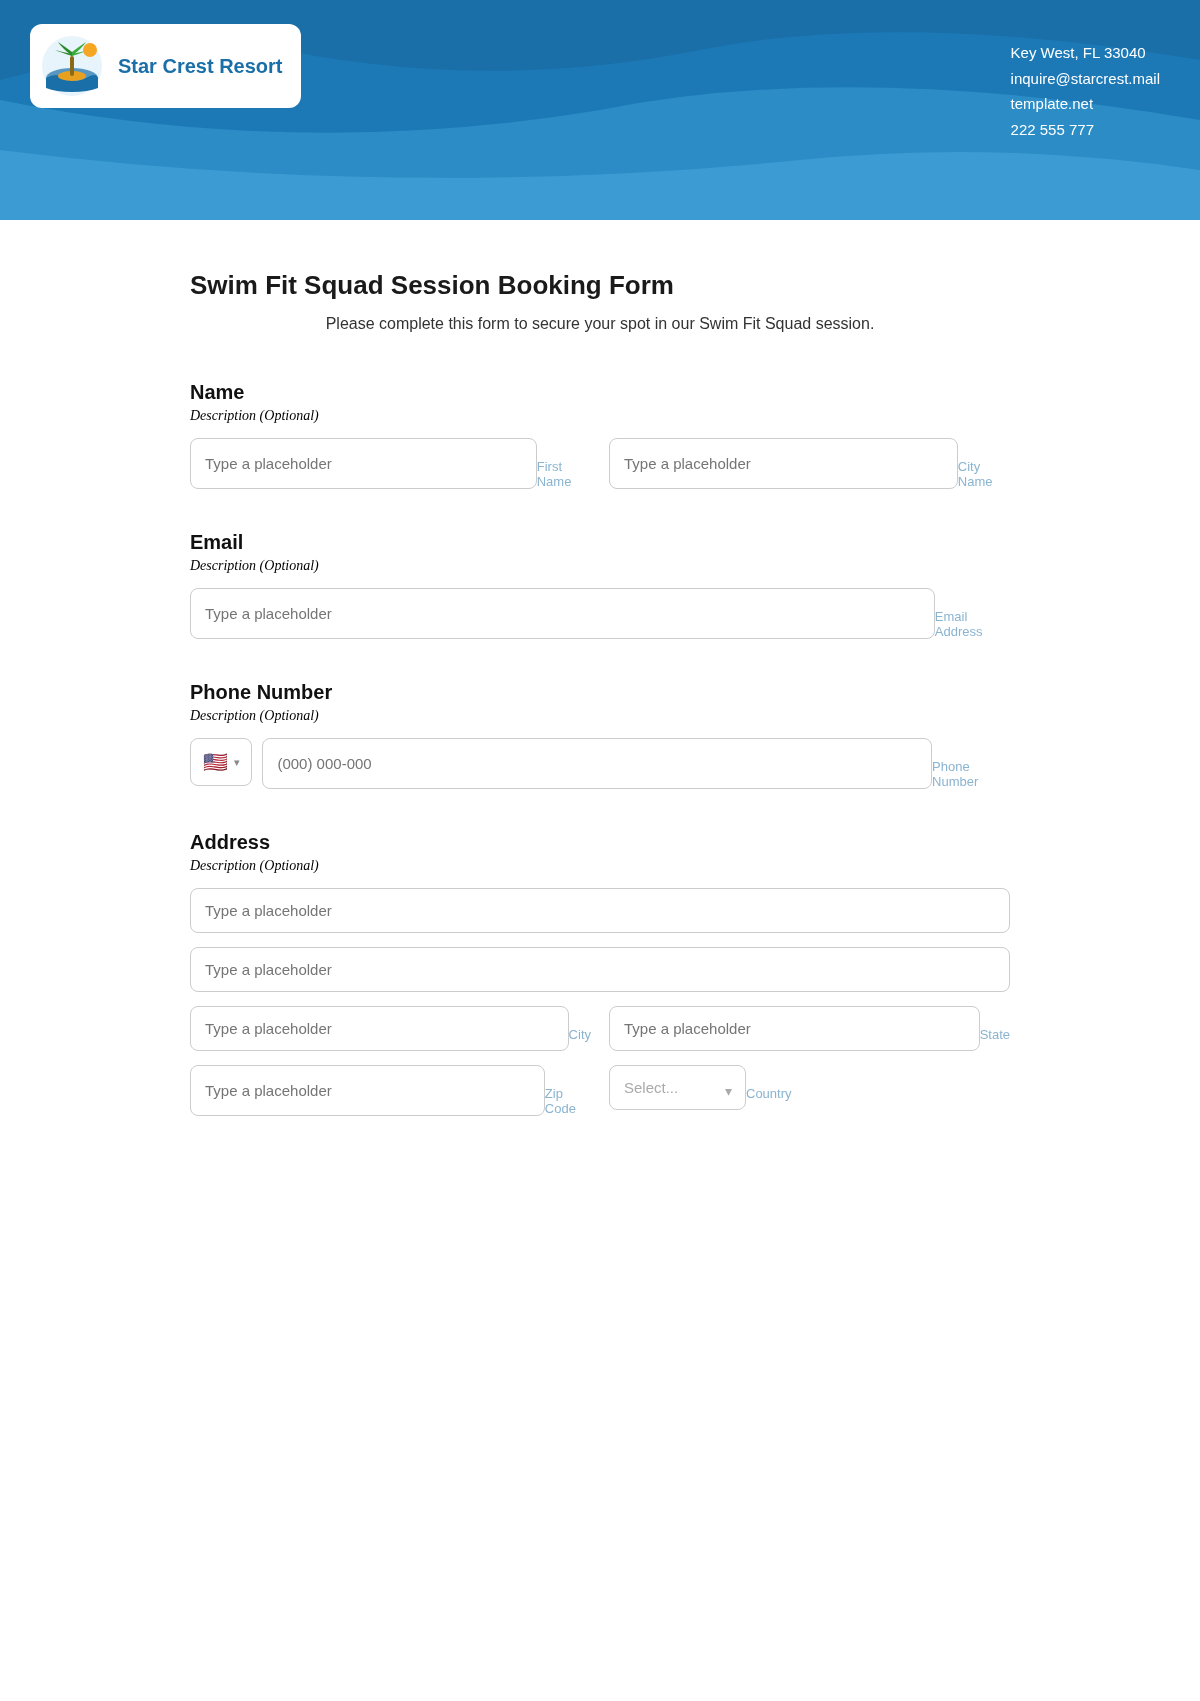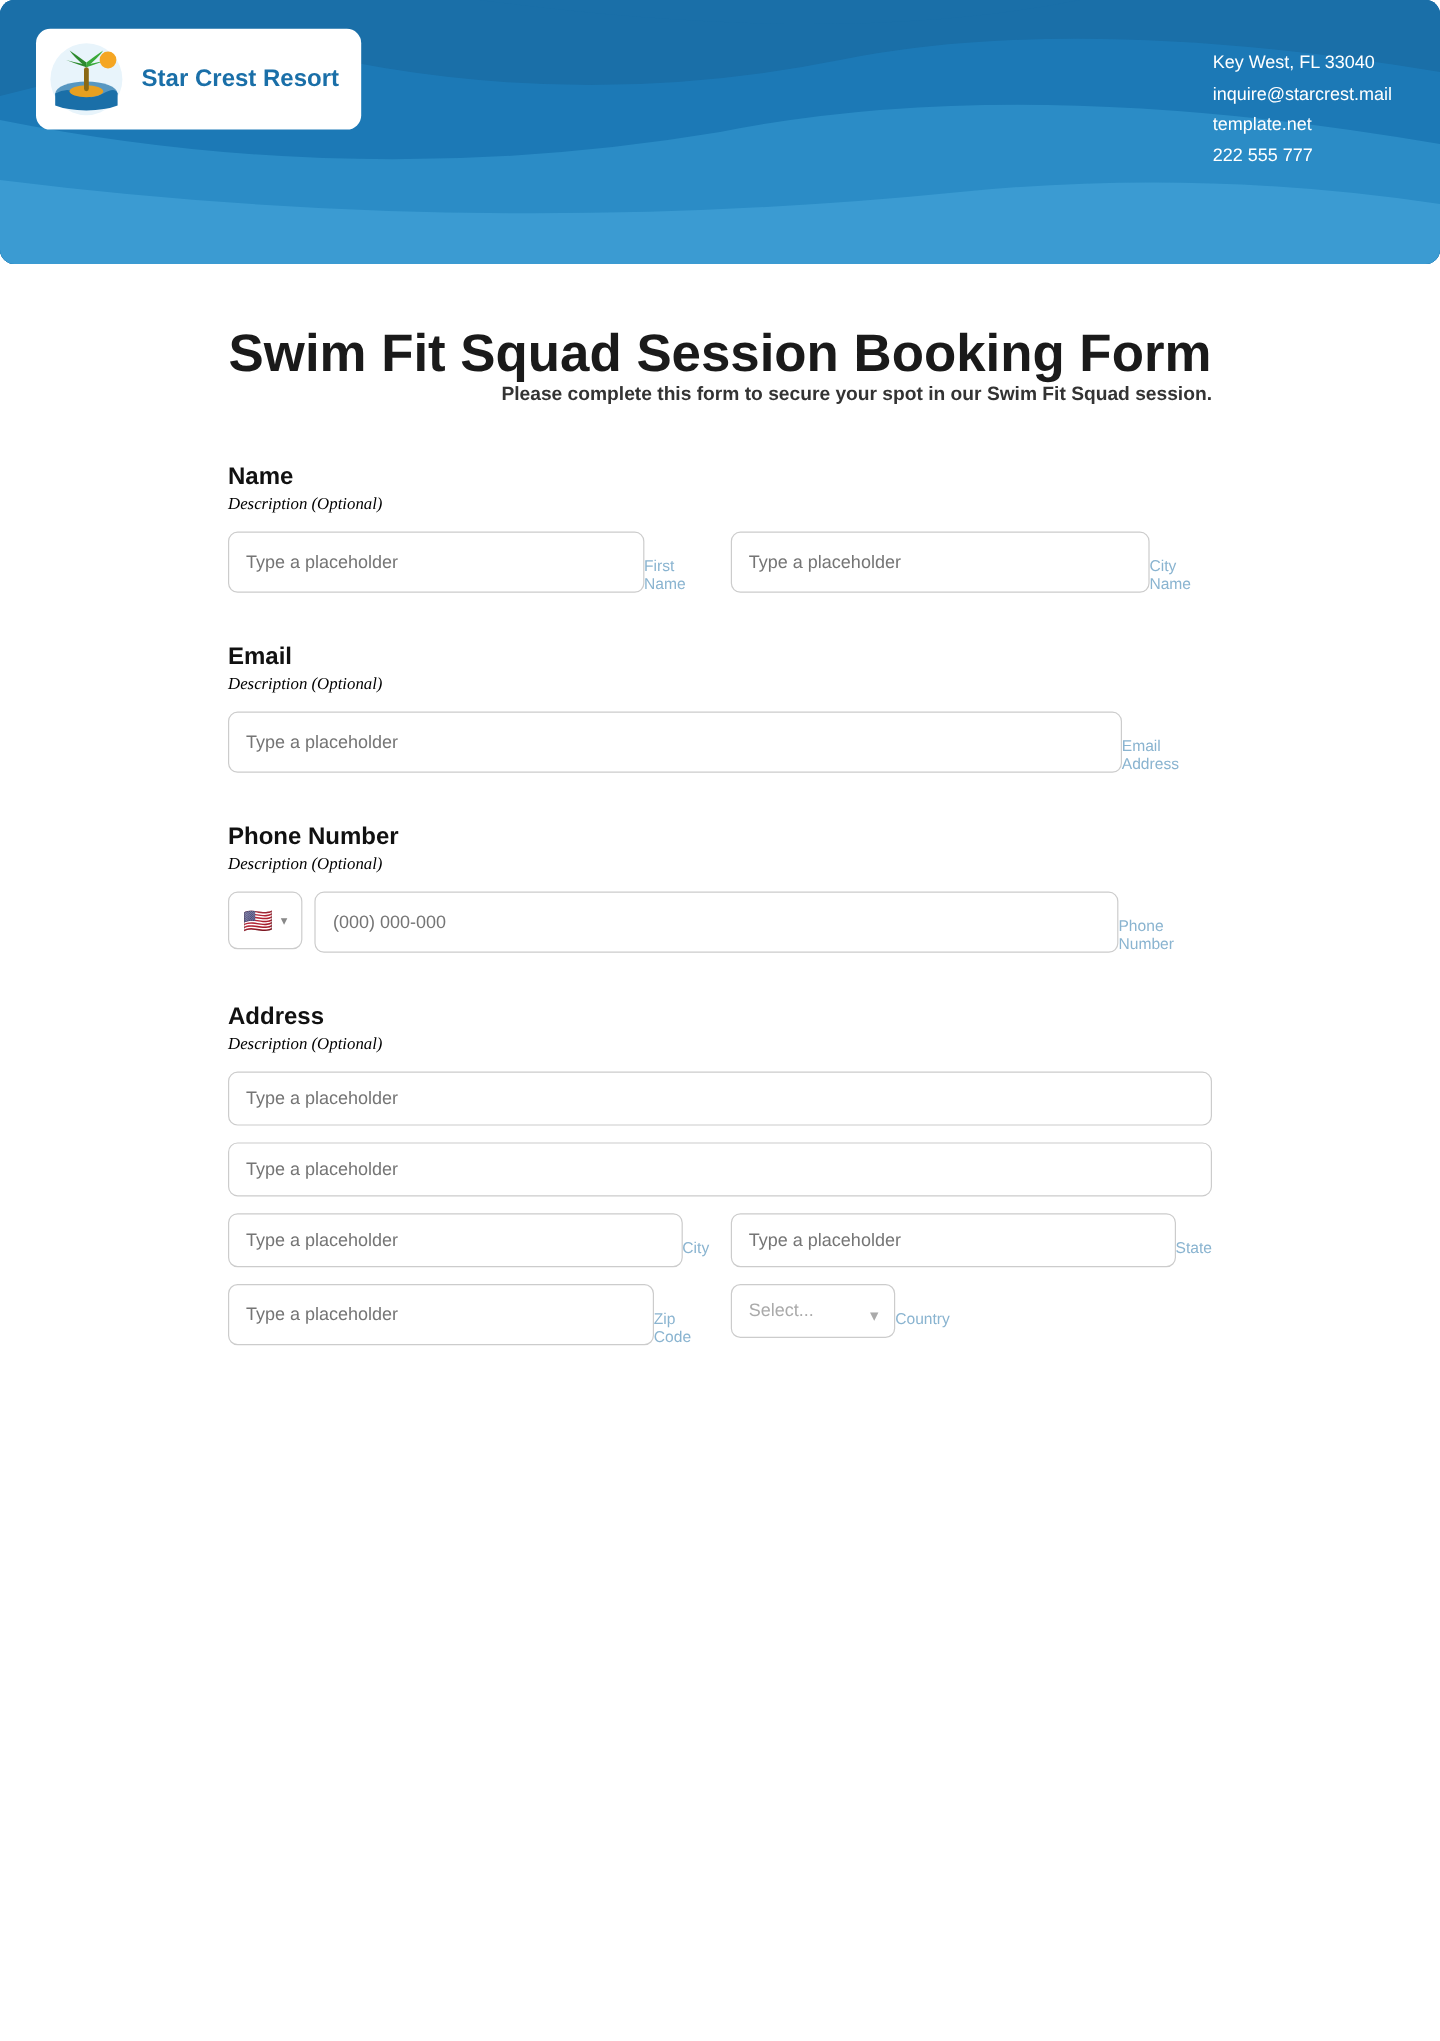--- a/index.html
+++ b/index.html
@@ -10,21 +10,20 @@
       width: 1200px;
       min-height: 1701px;
     }
 
     
     .header {
       position: relative;
       height: 220px;
       background: #1a6fa8;
       overflow: hidden;
-      border-radius: 12px;
     }
     .header-wave-bg {
       position: absolute;
       top: 0; left: 0; right: 0; bottom: 0;
     }
     .header-wave-bg svg {
       width: 100%; height: 100%;
     }
     .header-logo-area {
       position: absolute;
@@ -56,31 +55,31 @@
     }
 
     
     .main-content {
       max-width: 900px;
       margin: 0 auto;
       padding: 50px 40px 80px;
     }
 
     .form-title {
-      font-size: 44px;
+      font-size: 26px;
       font-weight: 800;
-      text-align: center;
+      text-align: left;
       color: #1a1a1a;
+      margin-bottom: 14px;
     }
     .form-subtitle {
       font-size: 16px;
-      text-align: right;
+      text-align: center;
       color: #333;
       margin-bottom: 48px;
-      font-weight: bold;
     }
 
     
     .form-section {
       margin-bottom: 42px;
     }
     .section-label {
       font-size: 20px;
       font-weight: 700;
       color: #111;

